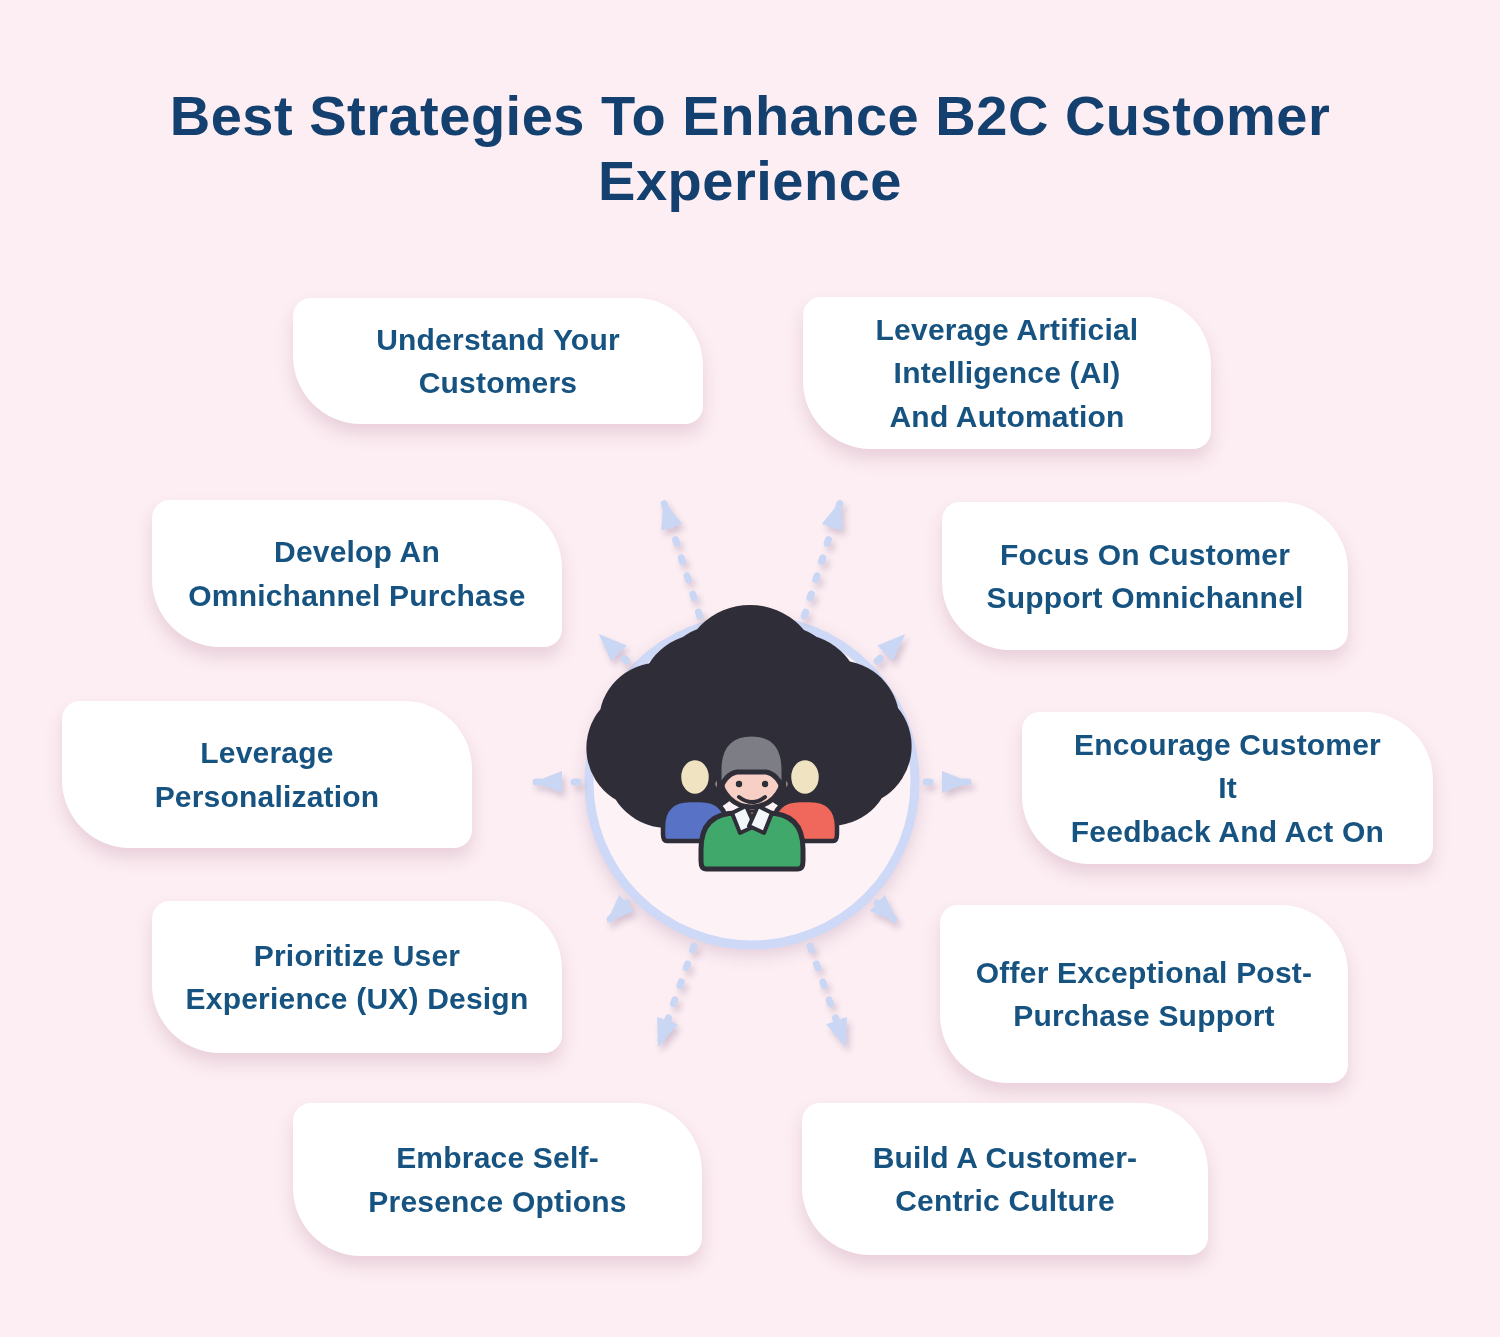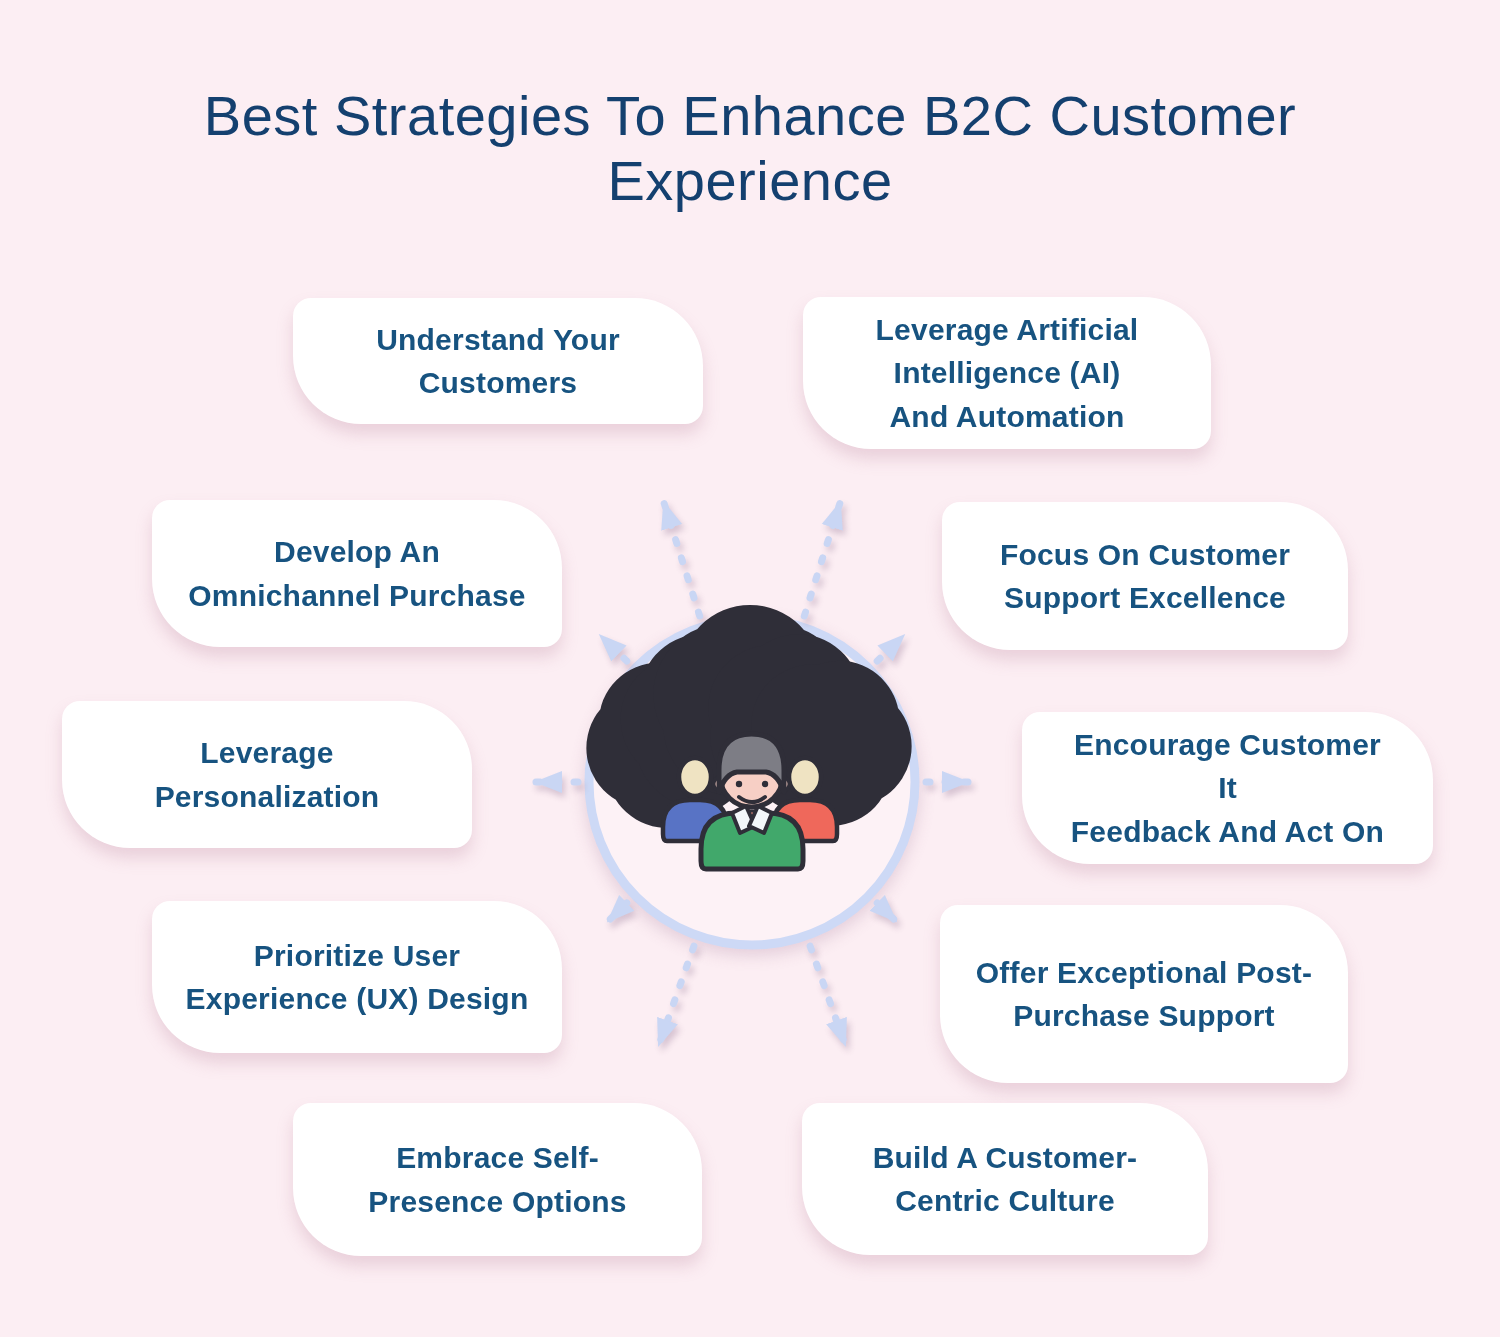--- a/index.html
+++ b/index.html
@@ -3,21 +3,21 @@
 <meta charset="utf-8">
 <style>
   html,body{margin:0;padding:0;}
   body{
     width:1500px;height:1337px;position:relative;overflow:hidden;
     background:#fceef3;
     font-family:"Liberation Sans","DejaVu Sans",sans-serif;
   }
   .page-title{
     position:absolute;left:0;top:84px;width:1500px;
-    text-align:center;color:#14406f;font-weight:400;
+    text-align:center;color:#14406f;font-weight:700;
     font-size:56px;line-height:1.16;letter-spacing:.5px;
   }
   .card{
     position:absolute;background:#ffffff;
     border-radius:18px 68px 18px 68px;
     box-shadow:0 10px 16px rgba(193,138,161,.30);
     display:flex;align-items:center;justify-content:center;
     text-align:center;
   }
   .card-text{
@@ -127,21 +127,21 @@
 </div>
 <div class="card c3">
   <div class="card-text">
     <div>Develop An</div>
     <div>Omnichannel Purchase</div>
   </div>
 </div>
 <div class="card c4">
   <div class="card-text">
     <div>Focus On Customer</div>
-    <div>Support Excellence</div>
+    <div>Support Omnichannel</div>
   </div>
 </div>
 <div class="card c5">
   <div class="card-text">
     <div>Leverage</div>
     <div>Personalization</div>
   </div>
 </div>
 <div class="card c6">
   <div class="card-text">

